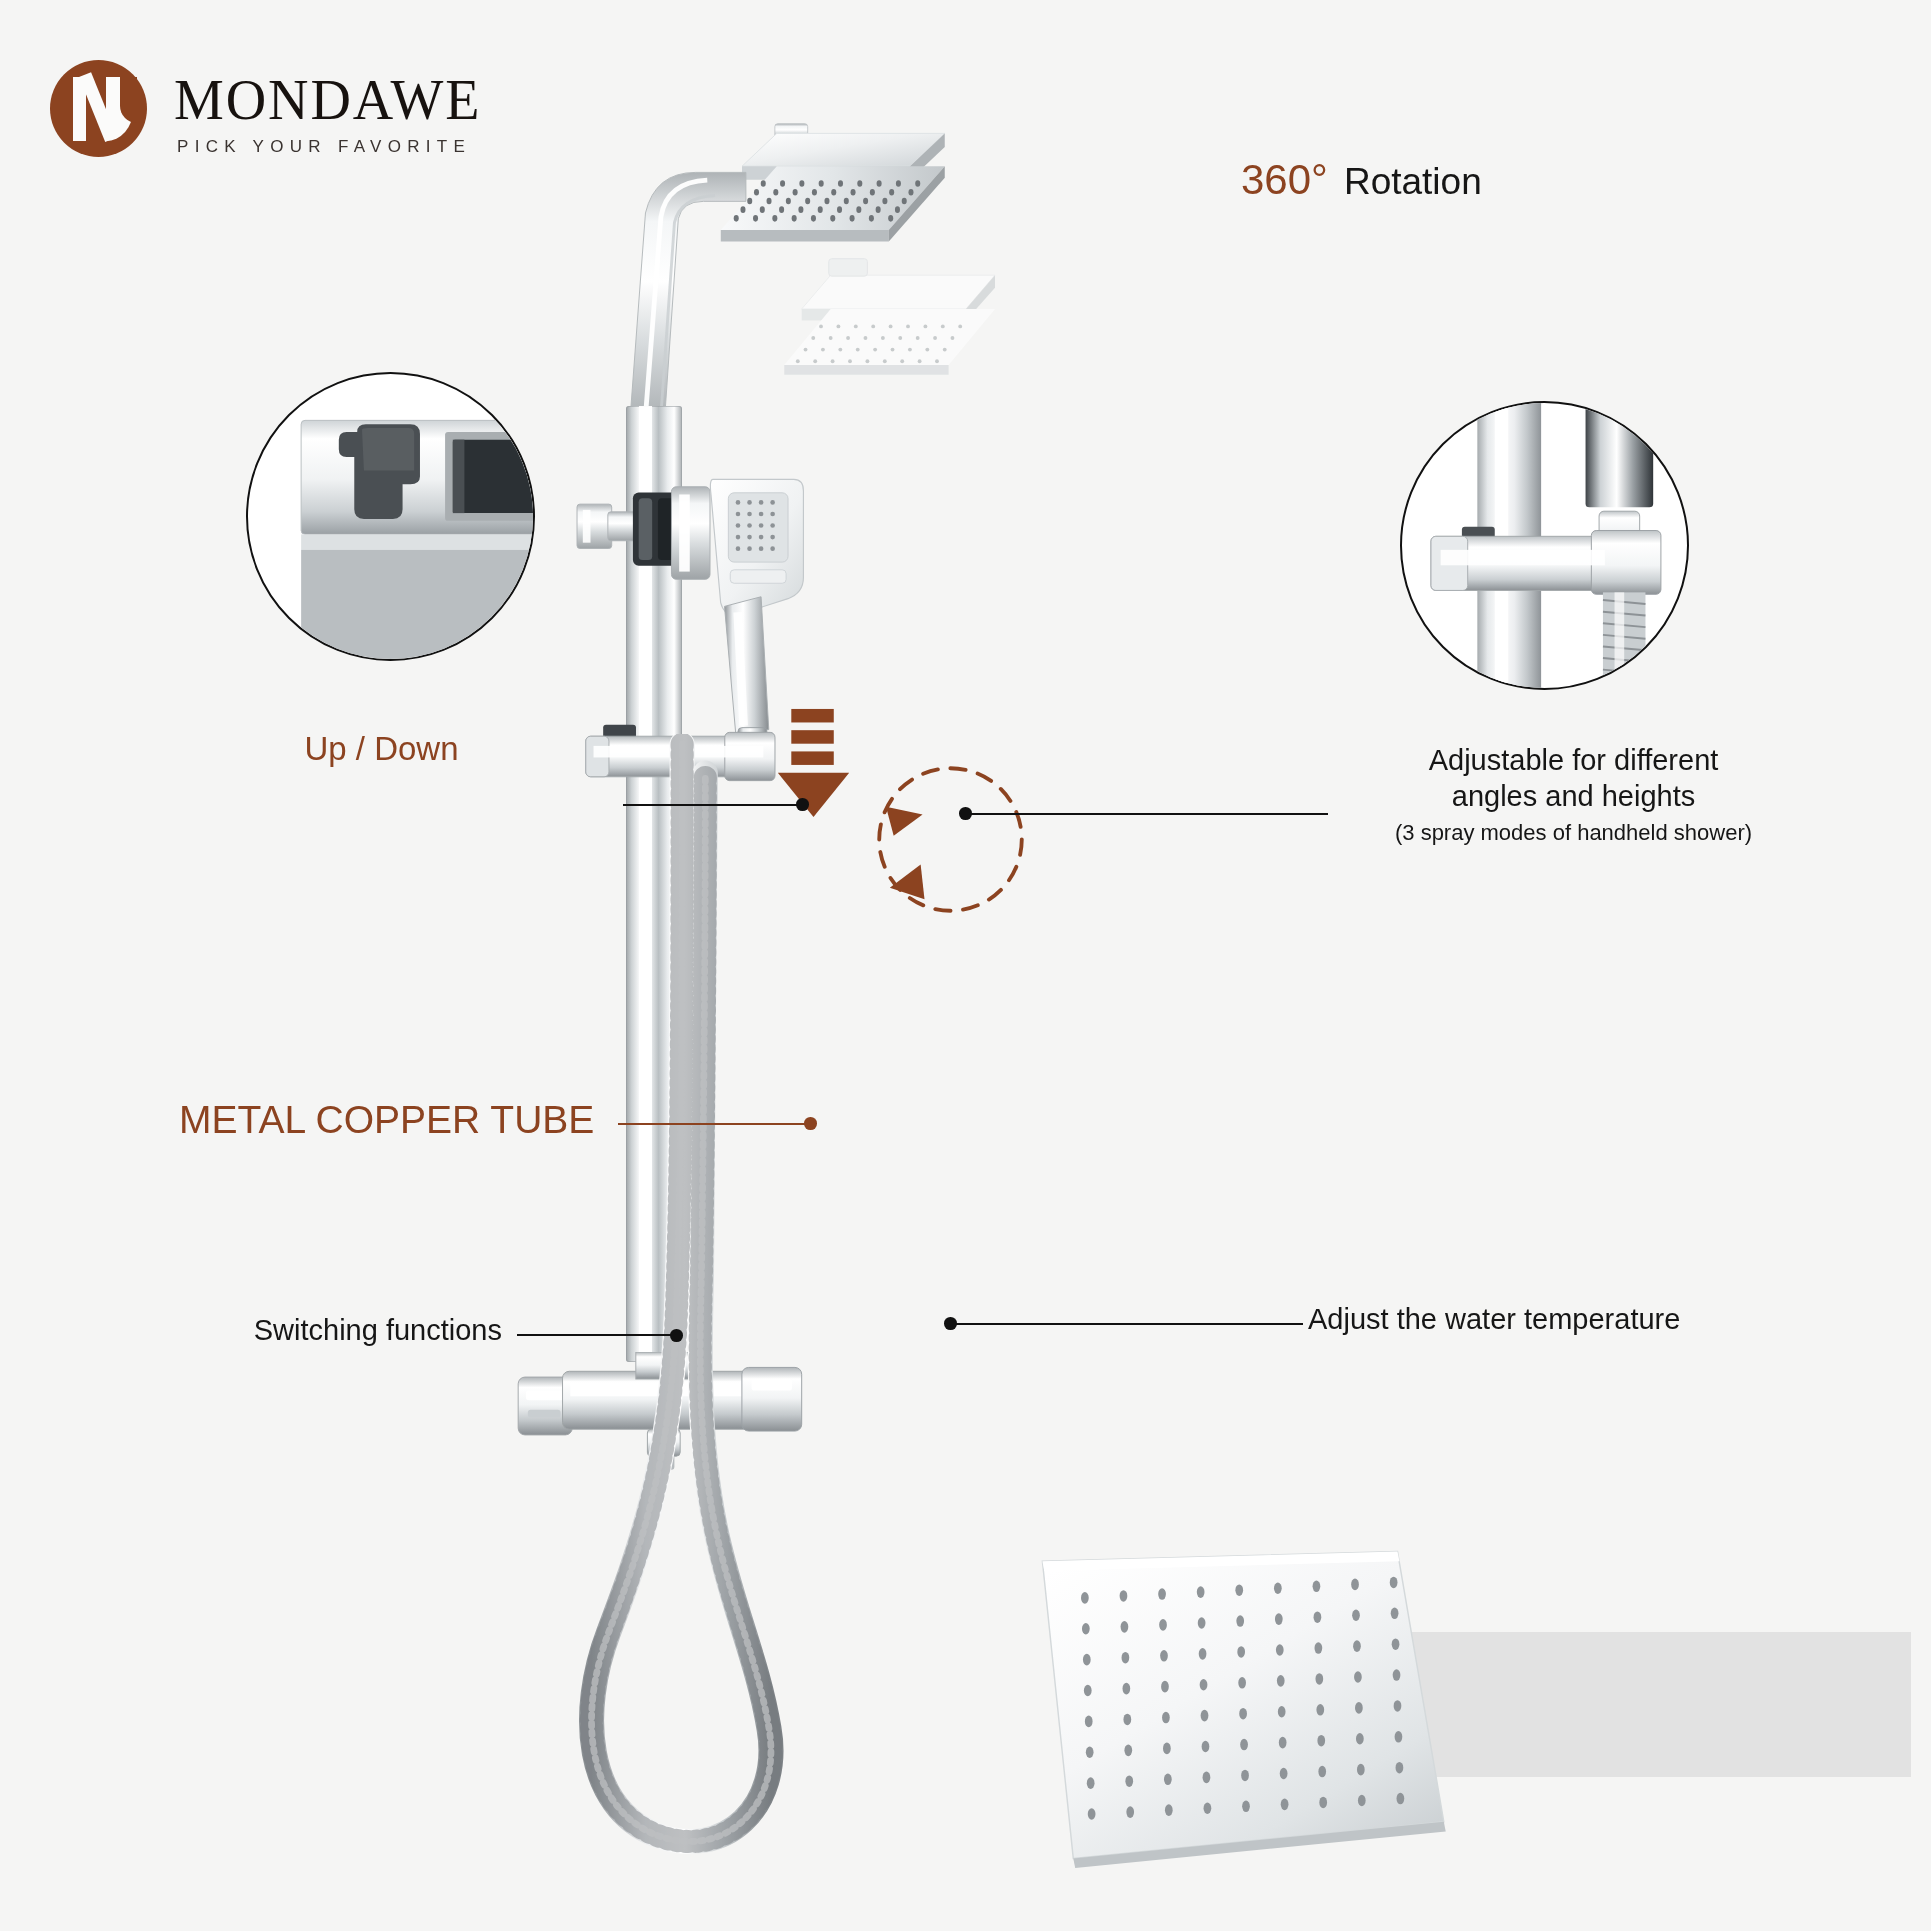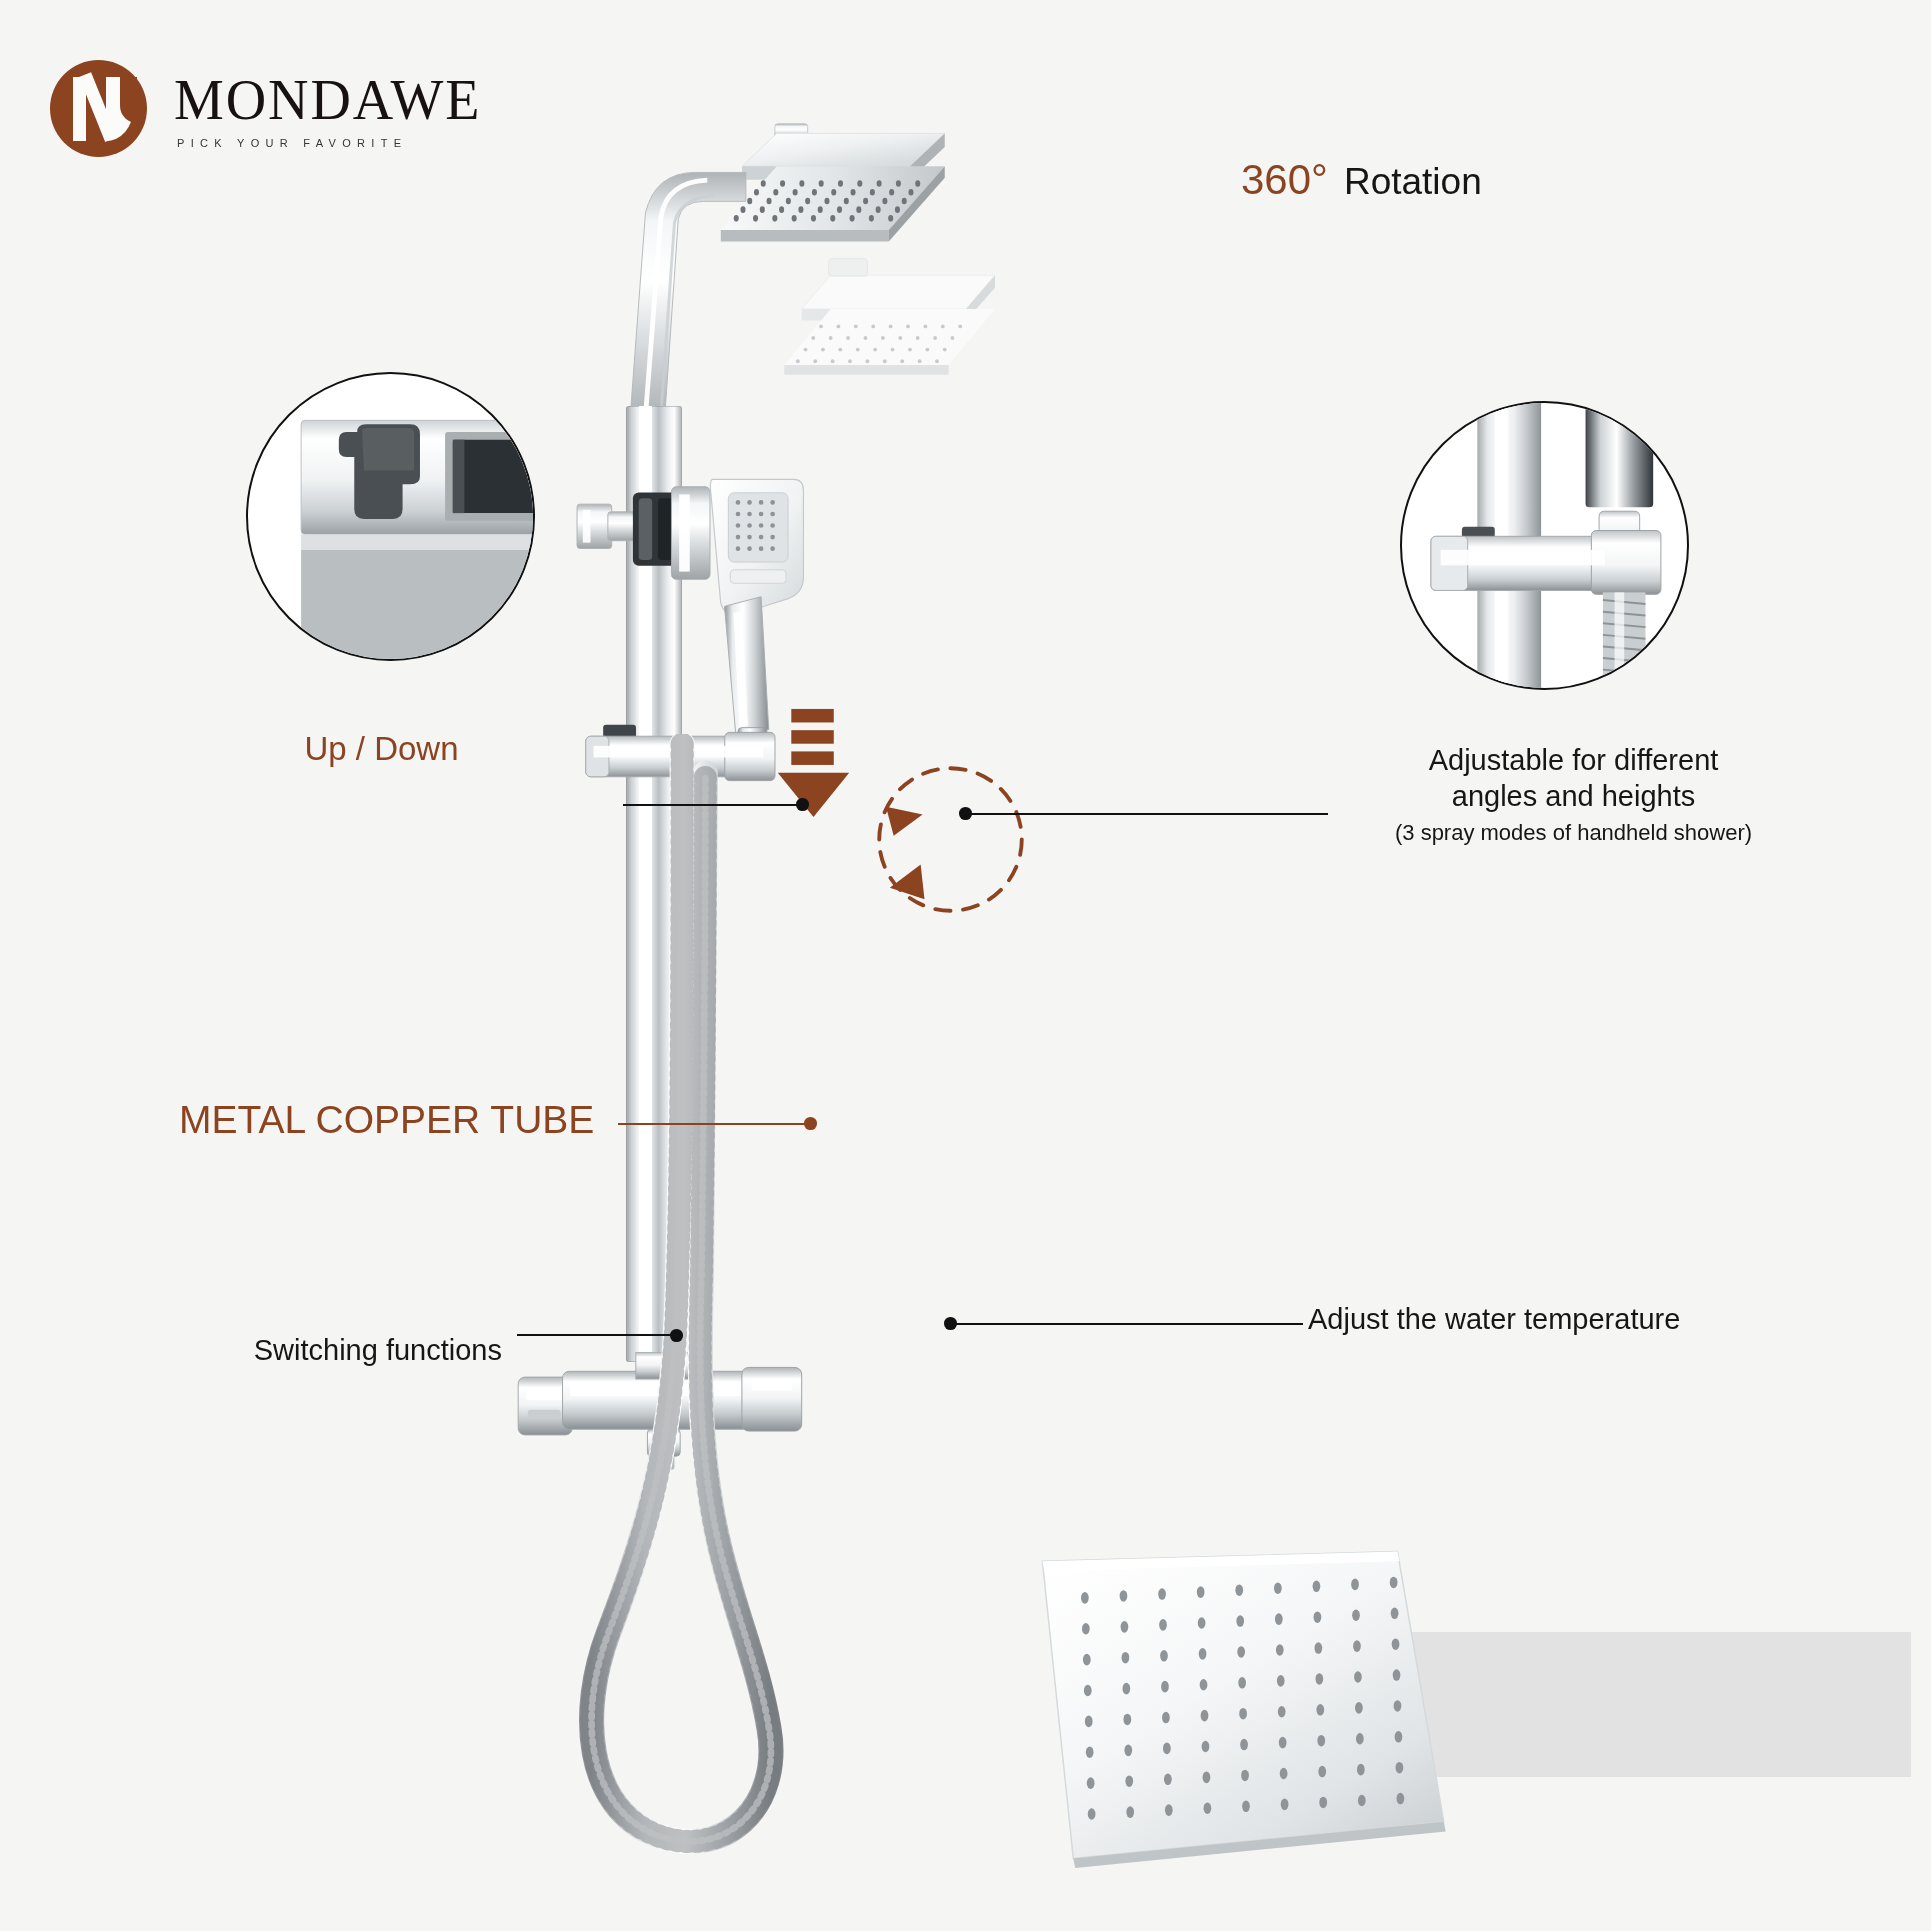--- a/index.html
+++ b/index.html
@@ -25,30 +25,30 @@
   #logo-mark .m-curve{position:absolute;left:56px;top:17.4px;width:27px;height:64px;border:0;background:#fbfbfa;border-top-right-radius:0;border-bottom-right-radius:29px 33px;}
   #logo-mark .m-cut{position:absolute;left:70px;top:17.4px;width:17.4px;height:46px;background:#8c4320;border-bottom-left-radius:17.4px;}
   #logo-word{
     position:absolute;left:124px;top:11.6px;
     font-family:"Liberation Serif", serif;
     font-size:56px;letter-spacing:1.9px;color:#17120f;line-height:1;
     white-space:nowrap;
   }
   #logo-tag{
     position:absolute;left:127px;top:77px;
-    font-size:11px;letter-spacing:6.3px;color:#3a3330;white-space:nowrap;
+    font-size:17px;letter-spacing:6.3px;color:#3a3330;white-space:nowrap;
   }
 
   
   .label{color:#161616;font-size:29px;line-height:1.24;white-space:pre-line;}
   .label.brown{color:#8c4320;}
   .small{font-size:22px;}
   .big{font-size:33px;}
   .center{text-align:center;}
-  .right{text-align:right;margin-top:20px;}
+  .right{text-align:right;}
 
   
   .leader{background:#111;height:1.9px;}
   .dot{width:12.6px;height:12.6px;border-radius:50%;background:#111;}
 
   
   .circle{
     border:2.4px solid #111;border-radius:50%;
     background:#ffffff;overflow:hidden;
   }

